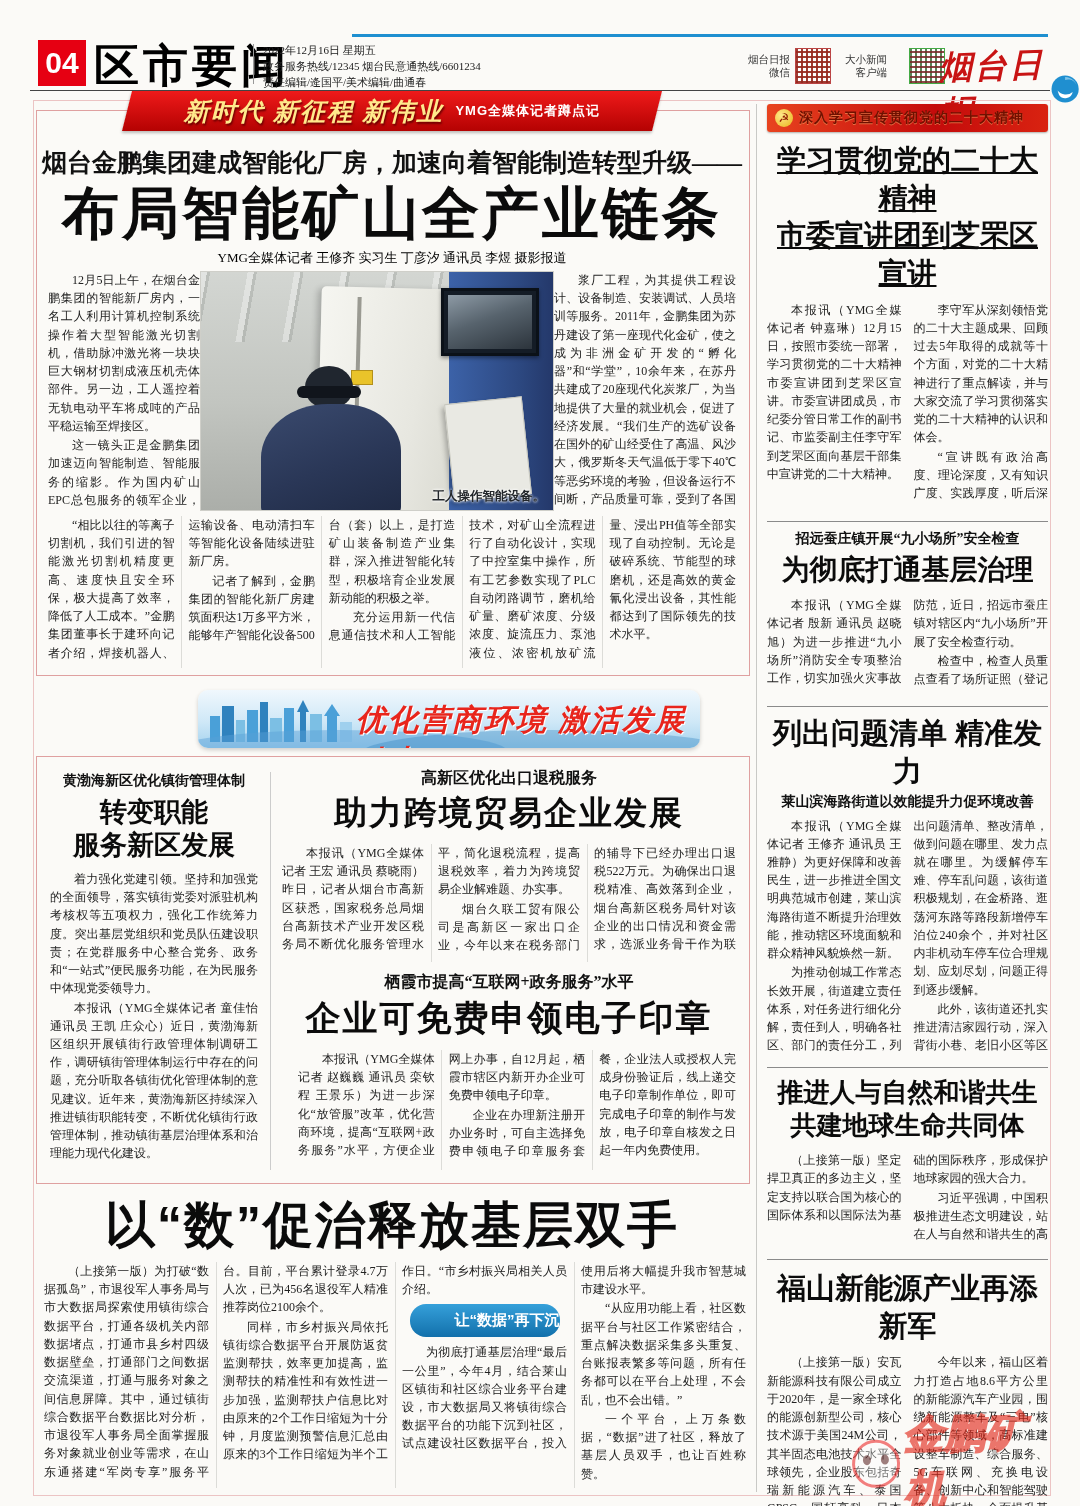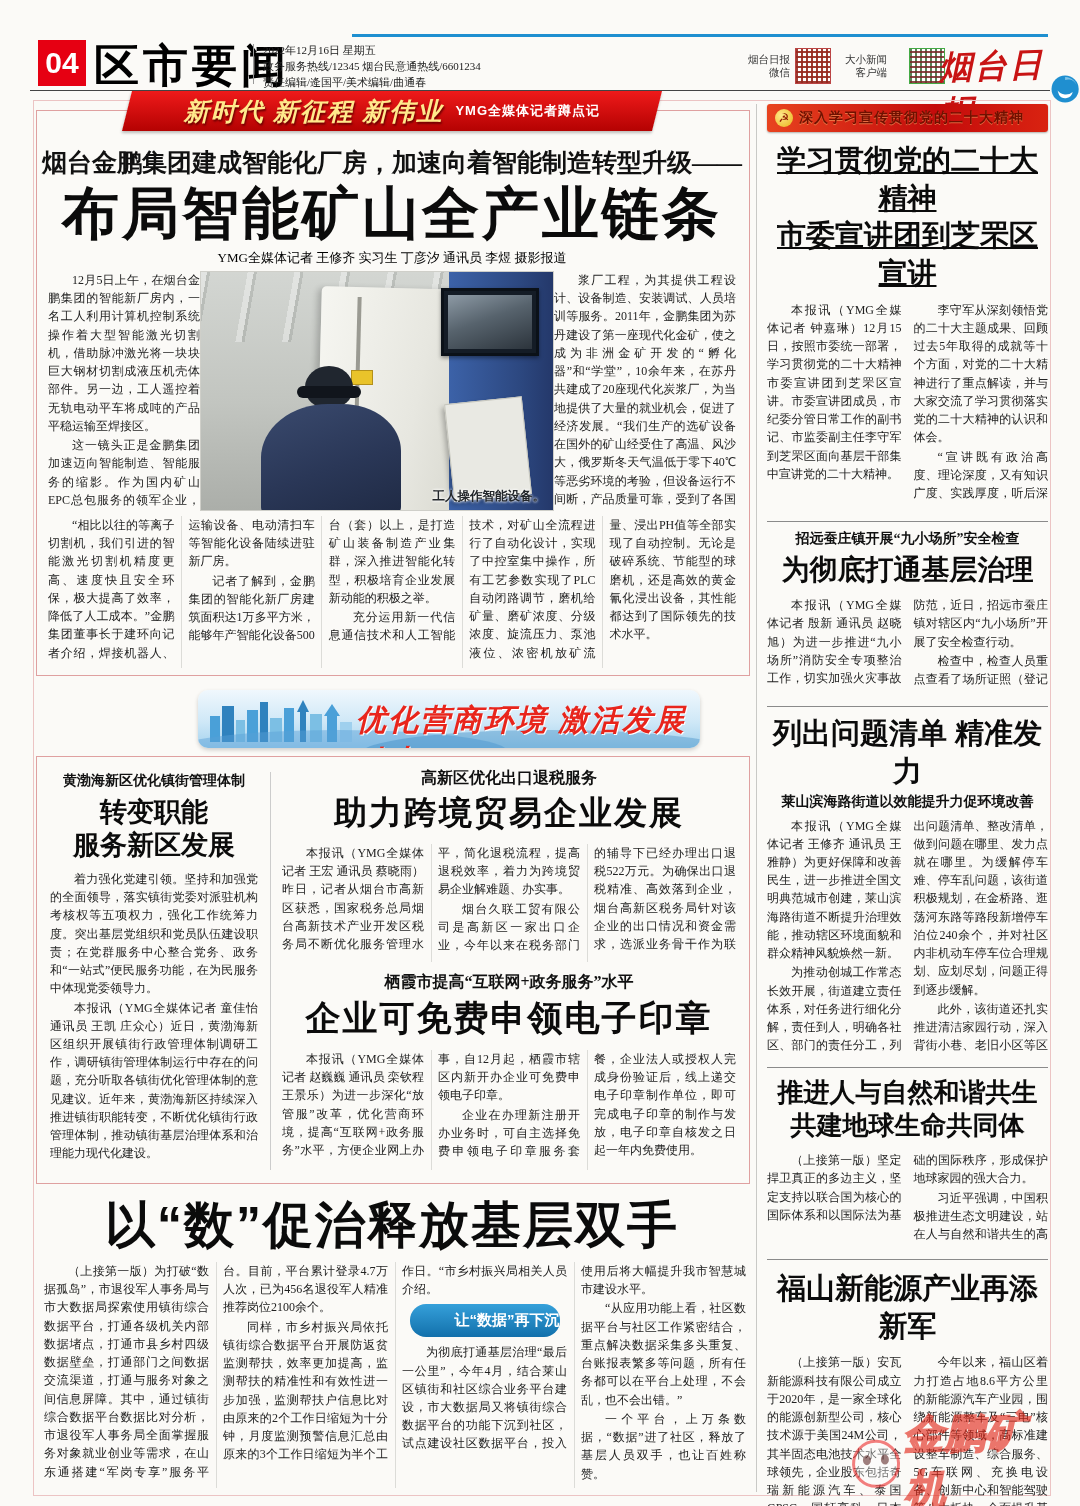--- a/index.html
+++ b/index.html
@@ -99,21 +99,21 @@
       color:#e8251c;letter-spacing:2px;text-shadow:1px 1px 0 #fff;}
   .mid-frame{left:36px;top:756px;width:712px;height:426px;}
   .zoneL{left:50px;top:770px;width:208px;height:402px;overflow:hidden;}
   .zoneL-kicker{font-size:14px;margin:2px 0 6px 0;}
   .zoneL-headline{font-size:27px;line-height:1.22;margin-bottom:10px;}
   .mid-vrule{left:270px;top:772px;width:1px;height:398px;background:#ccc;}
   .zoneR{left:282px;top:764px;width:454px;height:414px;}
   .zr-kicker{font-size:16px;margin:4px 0 2px 0;}
   .zr-headline{font-size:33px;letter-spacing:2px;margin:2px 0 8px 0;}
   .zr-body{height:118px;}
-  .zr-body2{height:120px;}
+  .zr-body2{height:120px;margin-left:16px;}
 
   
   .bot-headline{left:36px;top:1192px;width:712px;font-size:50px;letter-spacing:2px;}
   .bot-body{left:44px;top:1262px;width:702px;height:226px;}
   .sink-badge{width:150px;margin:6px auto;background:linear-gradient(180deg,#35a0da,#1270ab);
       color:#fff;border-radius:16px;text-align:right;font-weight:bold;font-size:15px;
       padding:5px 0;text-indent:0;font-family:"Liberation Sans",sans-serif;}
 
   
   .rail{left:756px;top:104px;width:292px;height:1388px;border-left:1px solid #c9c9c6;padding-left:10px;box-sizing:border-box;}

